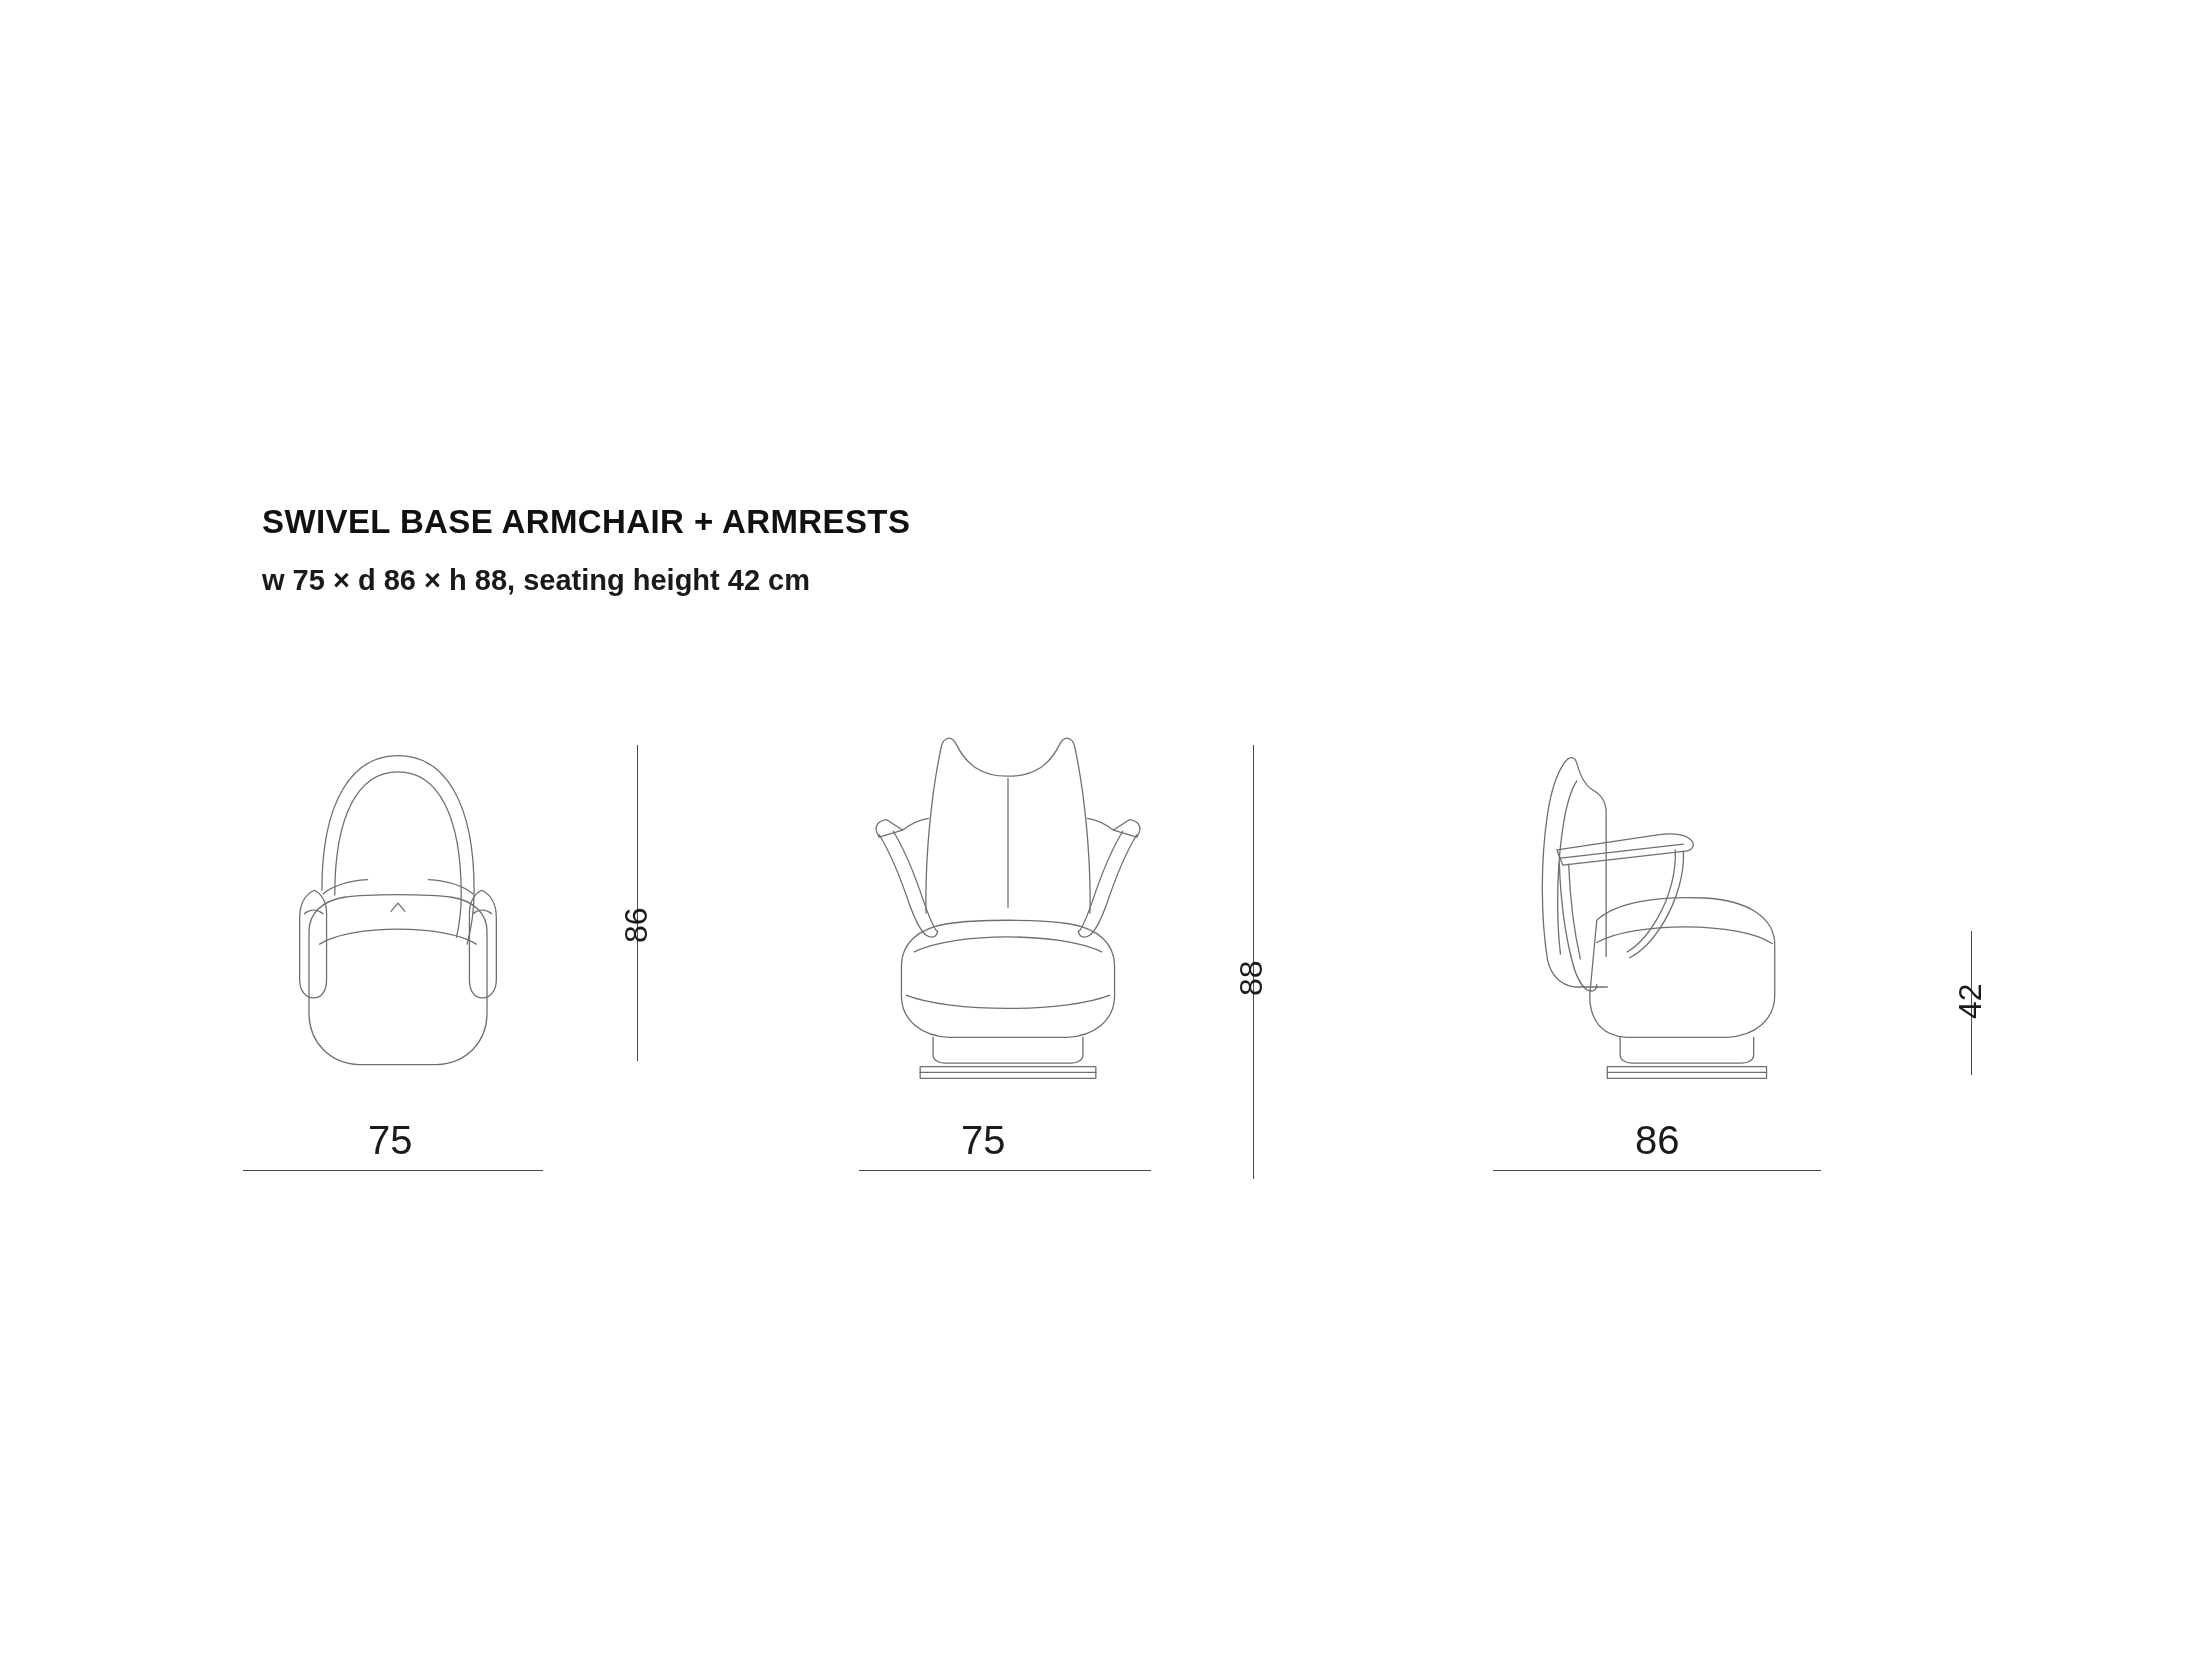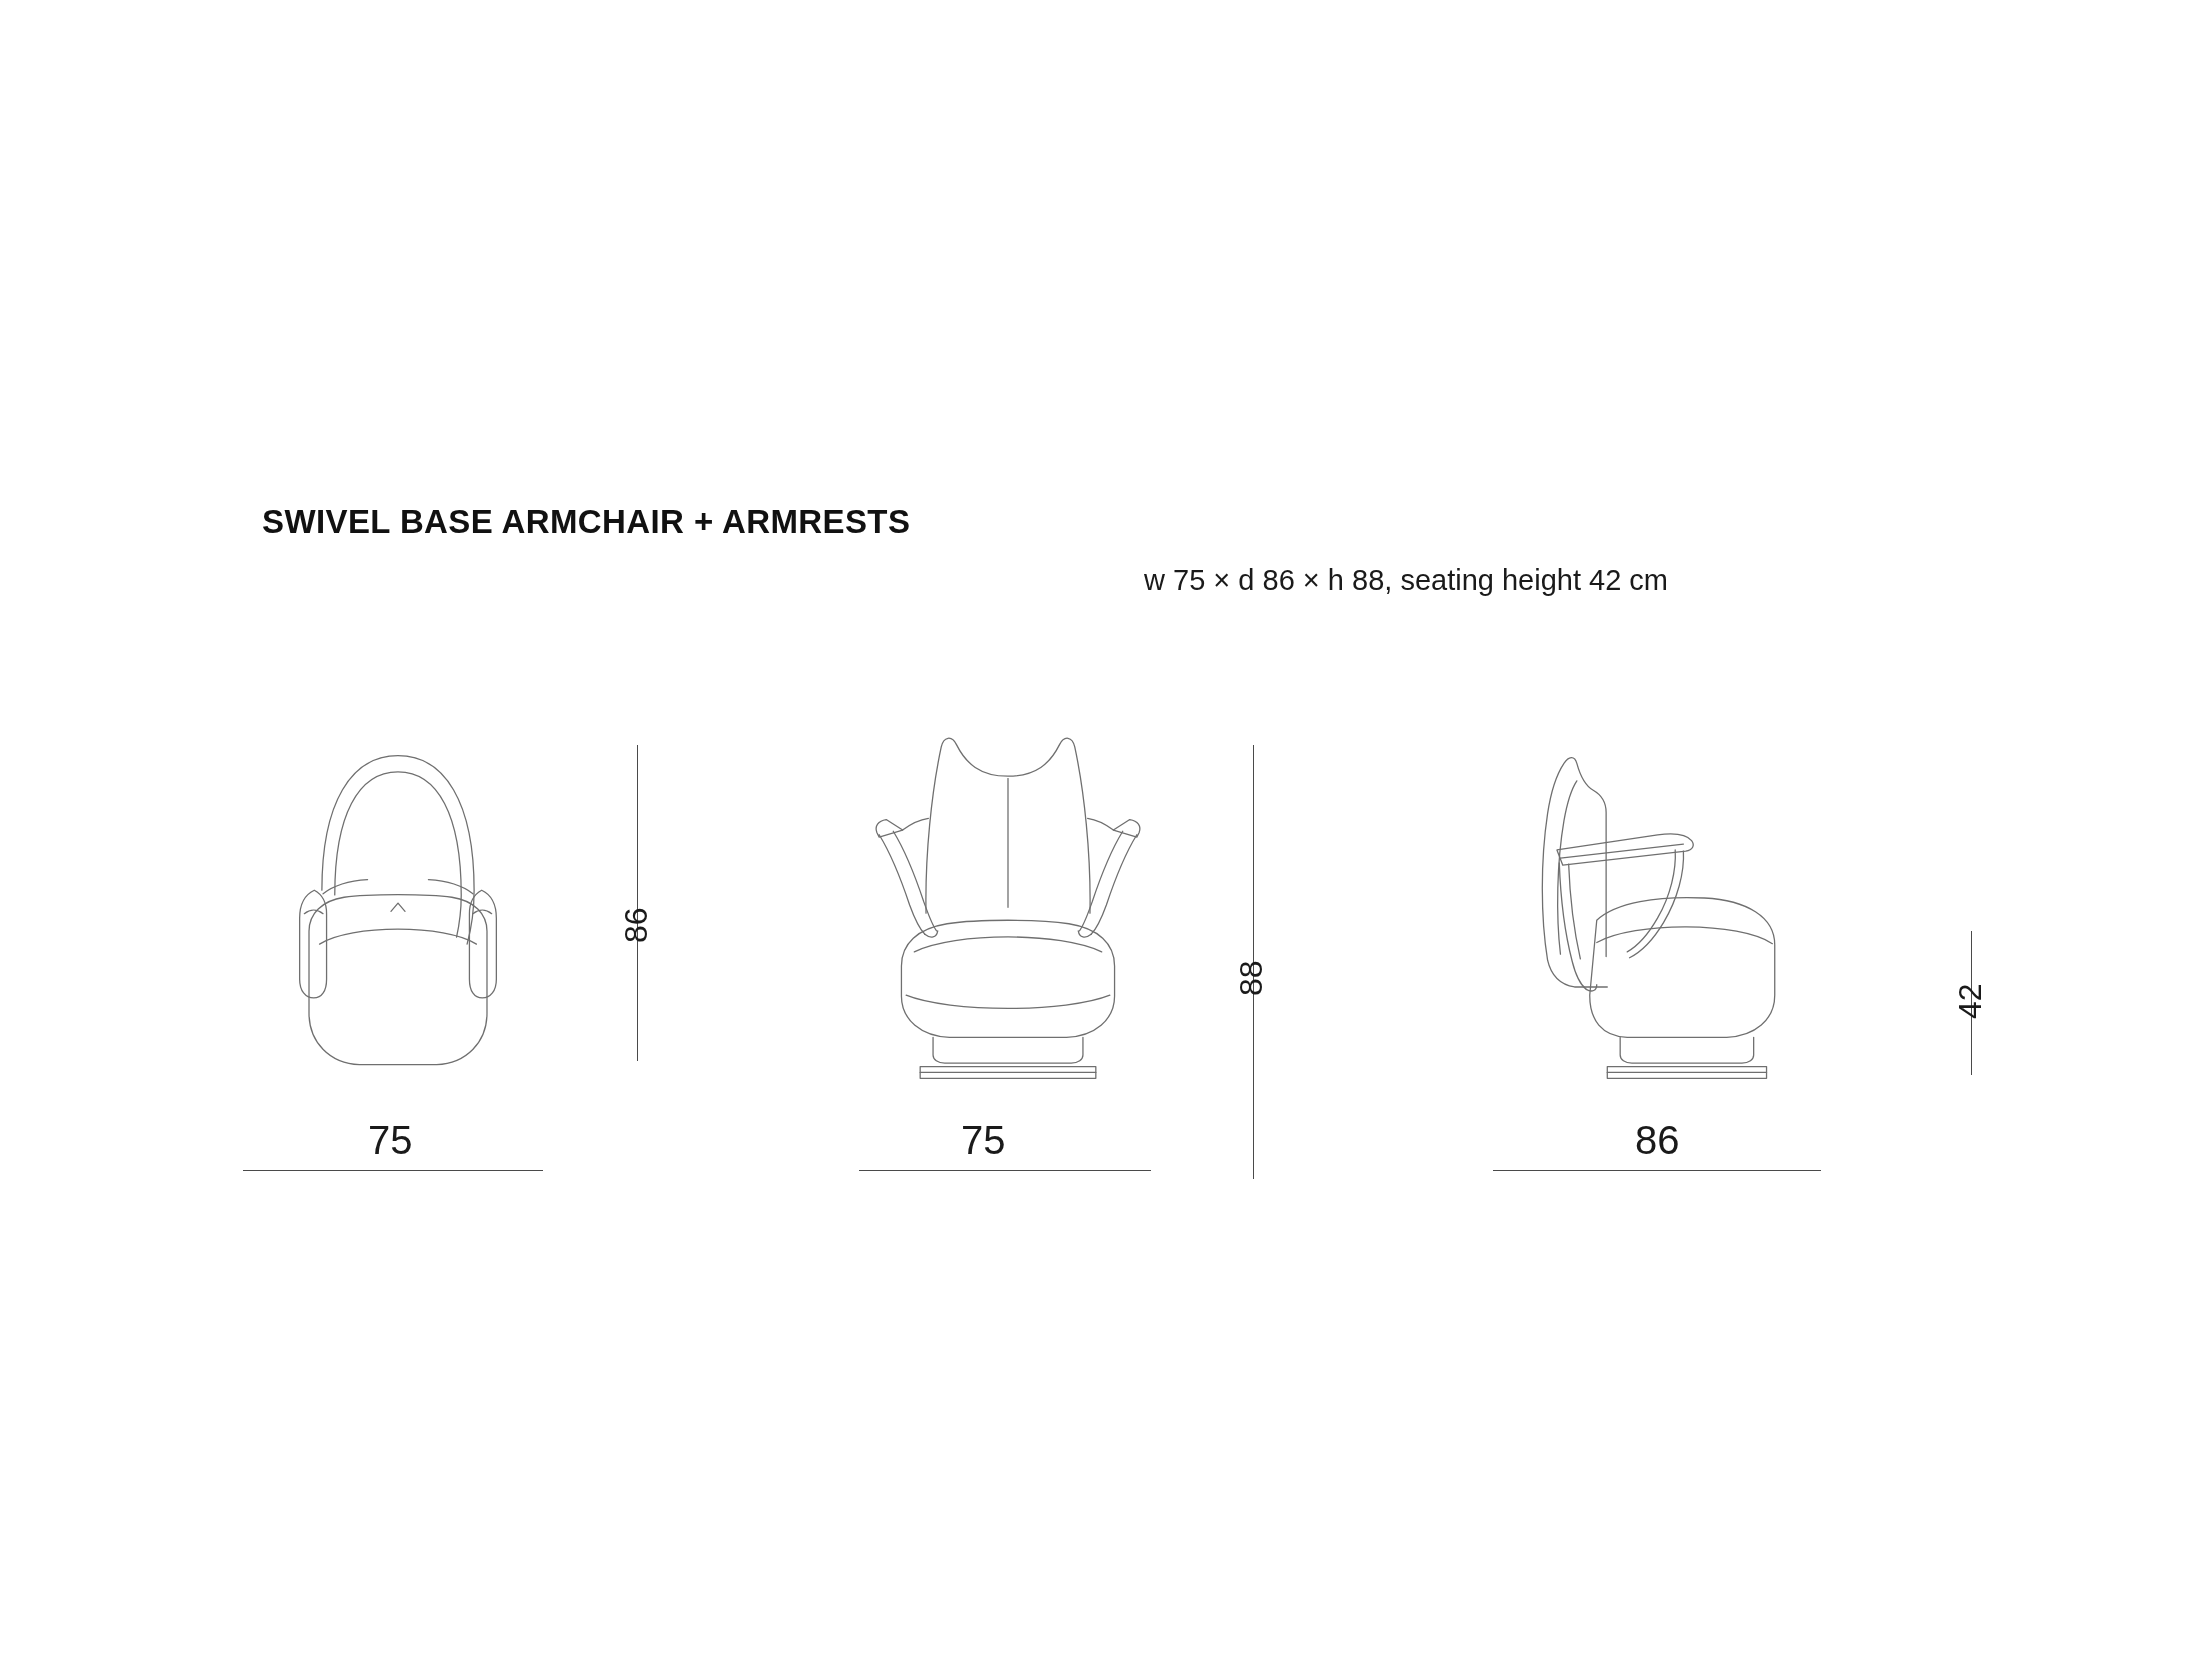--- a/index.html
+++ b/index.html
@@ -27,26 +27,25 @@
   #title {
     font-size: 33px;
     font-weight: bold;
     letter-spacing: 0.4px;
     color: #111111;
     margin: 0;
     white-space: nowrap;
   }
   #subtitle {
     font-size: 29px;
-    font-weight: normal;
+    font-weight: bold;
     color: #1a1a1a;
     margin: 0;
     padding-top: 23.4px;
     white-space: nowrap;
-    text-align: right;
   }
 
   
   #drawings {
     position: absolute;
     left: 0;
     top: 691px;
     width: 2205px;
     height: 527px;
   }

